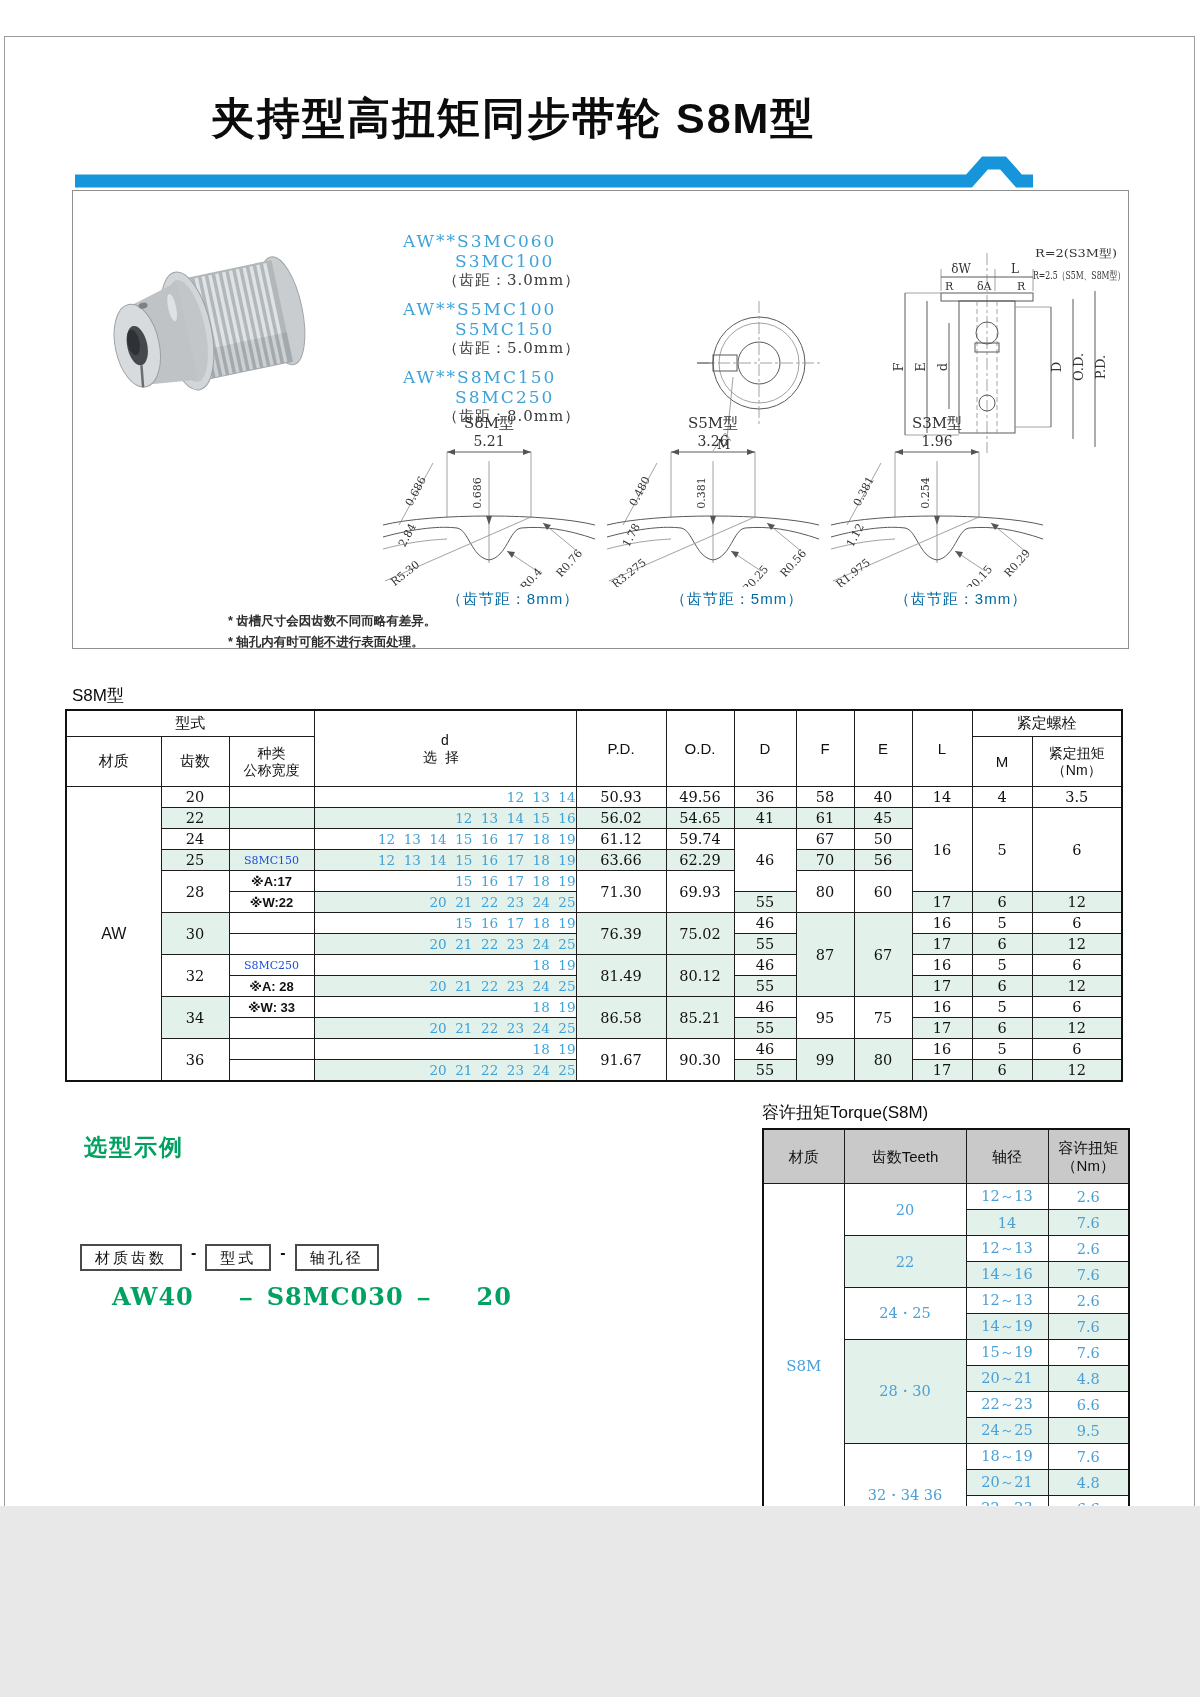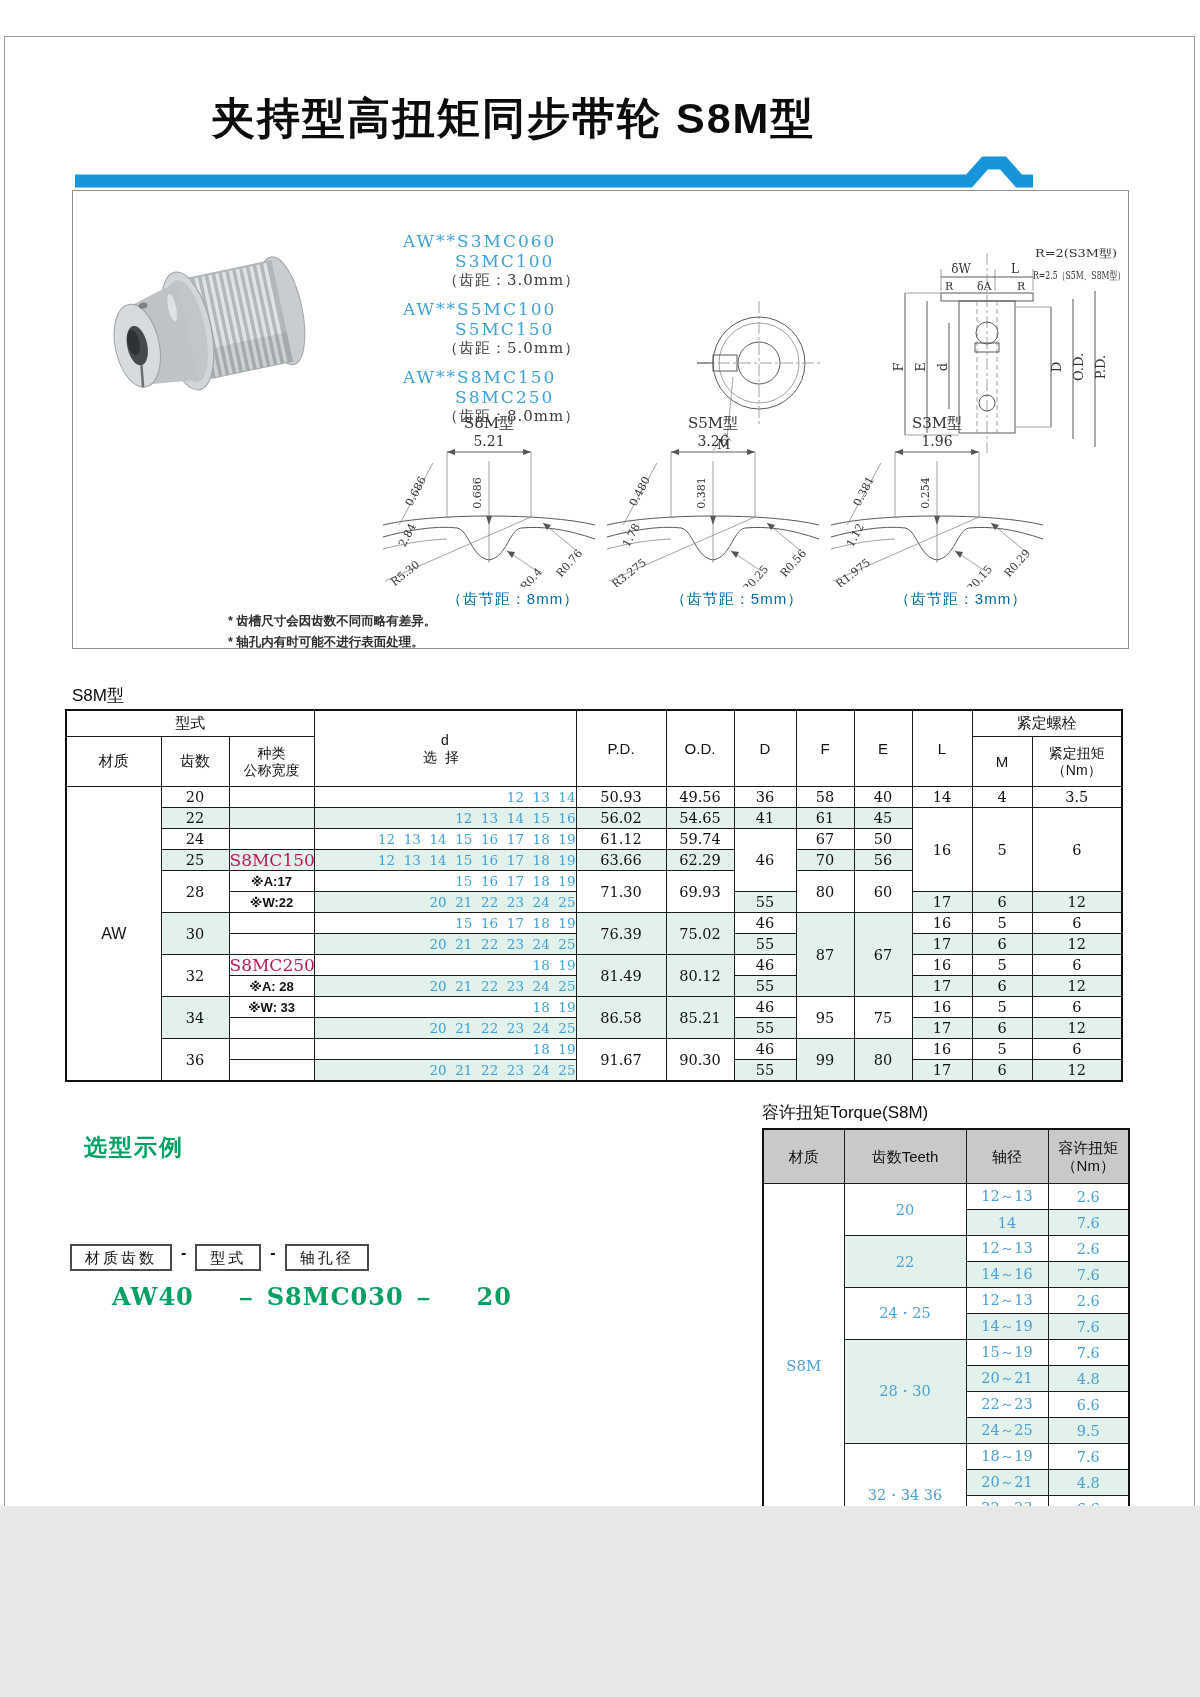--- a/index.html
+++ b/index.html
@@ -32,32 +32,32 @@
   .mt{border-collapse:collapse;border:2px solid #111;table-layout:fixed;}
   .mt td{border:1px solid #1c1c1c;text-align:center;padding:0;height:20px;font-size:14px;overflow:hidden;}
   .mt tr.h td{height:25px;font-size:15px;}
   .mt tr.h2 td{height:49px;}
   .mt .two{line-height:1.15;font-size:14px;}
   .mt .n{font-family:"DejaVu Serif","Liberation Serif",serif;font-size:14.5px;}
   .mt .mat{font-size:16px;}
   .mt .k{font-size:13px;font-weight:bold;}
   .mt .d{font-family:"DejaVu Serif","Liberation Serif",serif;color:#3fa2d8;font-size:13.5px;
          text-align:right;padding-left:4px;white-space:pre;}
-  .mt .pink{color:#be185d;font-family:"DejaVu Serif","Liberation Serif",serif;font-size:17px;}
+  .mt .pink{color:#1d4ed8;font-family:"DejaVu Serif","Liberation Serif",serif;font-size:11px;}
   .g{background:#e2f1e9;}
   
   #tq-title{left:762px;top:1101px;font-size:17px;color:#0c0c0c;}
   .tt{border-collapse:collapse;border:2px solid #111;table-layout:fixed;}
   .tt td{border:1px solid #1c1c1c;text-align:center;height:23px;font-size:14.5px;}
   .tt .hd{background:#c9c9c9;height:51px;font-size:15px;line-height:1.2;}
   .tt .b{color:#4aa0d8;font-family:"DejaVu Serif","Liberation Serif",serif;font-size:14.5px;}
   .tt .mt8{font-size:15px;}
   
   #sel-title{left:84px;top:1132px;font-size:23px;font-weight:bold;color:#00a161;letter-spacing:2px;}
-  #sel-boxes{left:70px;top:1244px;display:flex;align-items:flex-start;}
+  #sel-boxes{left:80px;top:1244px;display:flex;align-items:flex-start;}
   .selbox{border:2px solid #4a4a4a;height:23px;line-height:23px;padding:0 13px;font-size:15px;letter-spacing:3px;}
   .seldash{margin:0 9px;font-weight:bold;font-size:16px;}
   #sel-ex{left:76px;top:1282px;display:flex;color:#00a161;
           font-family:"DejaVu Serif","Liberation Serif",serif;font-weight:bold;font-size:24px;letter-spacing:1px;}
 </style>
 </head>
 <body>
 
 <div id="page">
   <div id="frame"></div>

